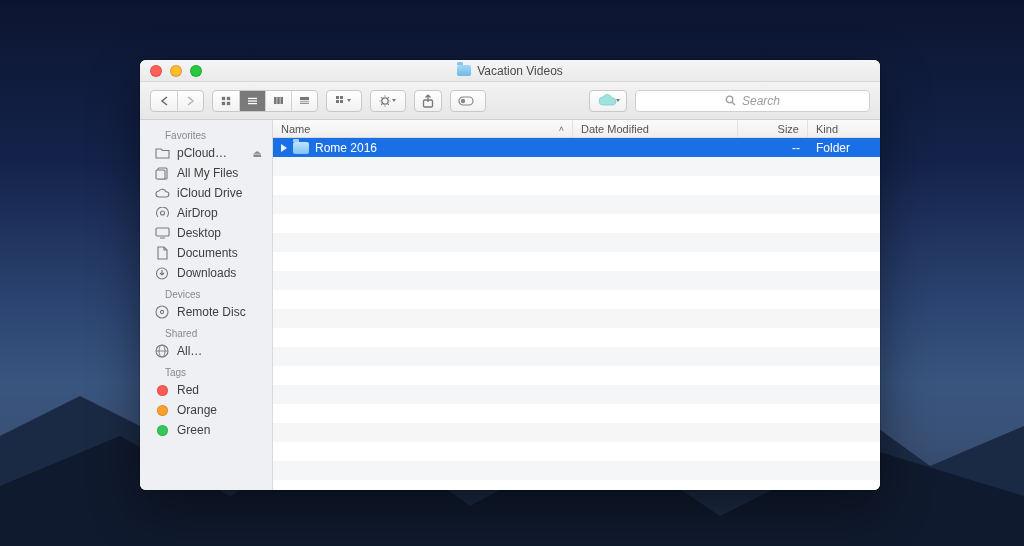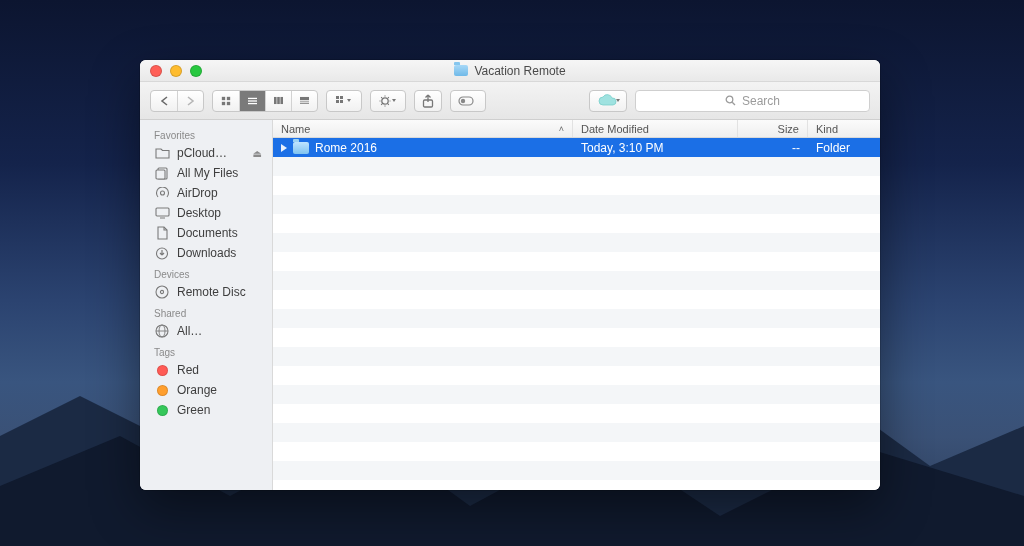--- a/index.html
+++ b/index.html
@@ -33,21 +33,21 @@
   .dot { width: 12px; height: 12px; border-radius: 50%; border: 0.5px solid rgba(0,0,0,.15); }
   .dot.red { background:#ff5f57; } .dot.yellow { background:#febc2e; } .dot.green { background:#28c840; }
   .title { position: absolute; left: 0; right: 0; text-align: center; font-size: 12px; color:#4a4a4a; display:flex; align-items:center; justify-content:center; gap:6px; }
   .folder-glyph { width:14px; height:11px; background:linear-gradient(#a7d8f7,#6fb9e8); border-radius:2px; position:relative; }
   .folder-glyph::before { content:""; position:absolute; top:-3px; left:0; width:6px; height:3px; background:#86c6ee; border-radius:1px 1px 0 0; }
 
   .toolbar {
     height: 38px;
     background: linear-gradient(#f3f3f3, #e6e6e6);
     border-bottom: 1px solid #cfcfcf;
-    display: flex; align-items: center; gap: 8px; padding: 0 10px;
+    display: flex; align-items: center; gap: 8px; padding: 0 10px; font-style: italic;
   }
   .seg, .tb-btn {
     border: 1px solid #c8c8c8; background: linear-gradient(#ffffff,#f1f1f1);
     border-radius: 4px; height: 22px; display:flex; align-items:center; color:#555;
   }
   .seg .cell { width:26px; height:100%; display:flex; align-items:center; justify-content:center; font-size:12px; }
   .seg .cell + .cell { border-left:1px solid #d2d2d2; }
   .seg .cell.active { background:#7a7a7a; color:#fff; }
   .tb-btn { width:28px; justify-content:center; font-size:12px; }
   .tb-btn.w { width:36px; }
@@ -56,21 +56,21 @@
   .search {
     flex: 0 0 235px; height:22px; border:1px solid #cfcfcf; border-radius:4px;
     background:#fff; display:flex; align-items:center; justify-content:center; color:#9b9b9b; font-size:12px; gap:6px;
   }
 
   .body { flex:1; display:flex; min-height:0; }
   .sidebar {
     width:133px; background:#eef0f3; border-right:1px solid #d9d9d9;
     font-size:12px; color:#3e3e3e; overflow:hidden; padding-top:4px;
   }
-  .sb-section { font-size:10px; color:#8a8a8a; padding:6px 14px 2px; }
+  .sb-section { font-size:10px; color:#8a8a8a; padding:6px 25px 2px; }
   .sb-item { display:flex; align-items:center; gap:7px; padding:3px 10px 3px 14px; white-space:nowrap; overflow:hidden; text-overflow:ellipsis; }
   .sb-icon { width:16px; height:14px; display:flex; align-items:center; justify-content:center; color:#6f6f6f; }
   .sb-eject { margin-left:auto; font-size:10px; color:#8a8a8a; }
   .tag-dot { width:11px; height:11px; border-radius:50%; border:0.5px solid rgba(0,0,0,.12); }
 
   .content { flex:1; display:flex; flex-direction:column; background:#fff;justify-content:center; }
   .cols {
     height:18px; background:linear-gradient(#fbfbfb,#efefef); border-bottom:1px solid #d9d9d9;
     display:flex; font-size:11px; color:#555;
   }
@@ -108,21 +108,21 @@
 
 <div class="window">
   <div class="titlebar">
     <div class="traffic">
       <div class="dot red"></div>
       <div class="dot yellow"></div>
       <div class="dot green"></div>
     </div>
     <div class="title">
       <span class="folder-glyph"></span>
-      <span>Vacation Remote</span>
+      <span>Vacation Videos</span>
     </div>
   </div>
 
   <div class="toolbar">
     <div class="seg">
       <div class="cell">
         <svg width="9" height="10" viewBox="0 0 9 10">
             <path d="M7 1 L2 5 L7 9" fill="none" stroke="#6a6a6a" stroke-width="1.6"></path>
           </svg>
       </div>
@@ -232,20 +232,28 @@
           <span class="sb-eject">⏏</span>
         </div>
         <div class="sb-item">
           <span class="sb-icon">
             <svg width="15" height="13" viewBox="0 0 15 13">
               <rect x="3" y="1" width="9" height="11" rx="1" fill="none" stroke="#7a7a7a" stroke-width="1.1"></rect>
               <rect x="1" y="3" width="9" height="9" rx="1" fill="#eef0f3" stroke="#7a7a7a" stroke-width="1.1"></rect>
             </svg>
           </span>
           <span>All My Files</span>
+        </div>
+        <div class="sb-item">
+          <span class="sb-icon">
+            <svg width="16" height="11" viewBox="0 0 16 11">
+              <path d="M5 9 a3 3 0 0 1 0 -6 a4 4 0 0 1 7 .8 a2.6 2.6 0 0 1 .5 5.2 Z" fill="none" stroke="#7a7a7a" stroke-width="1.1"></path>
+            </svg>
+          </span>
+          <span>iCloud Drive</span>
         </div>
         <div class="sb-item">
           <span class="sb-icon">
             <svg width="15" height="13" viewBox="0 0 15 13">
               <circle cx="7.5" cy="6" r="2" fill="none" stroke="#7a7a7a" stroke-width="1.1"></circle>
               <path d="M3 10 a6 6 0 1 1 9 0" fill="none" stroke="#7a7a7a" stroke-width="1.1"></path>
             </svg>
           </span>
           <span>AirDrop</span>
         </div>
@@ -334,21 +342,20 @@
             <span>Kind</span>
           </div>
       </div>
       <div class="rows" id="rows">
           <div class="row selected">
             <div class="cell name">
               <span class="disclosure"></span>
               <span class="mini-folder"></span>
               <span>Rome 2016</span>
             </div>
-            <div class="cell date">Today, 3:10 PM</div>
             <div class="cell size">--</div>
             <div class="cell kind">Folder</div>
           </div>
           <div class="row"></div>
           <div class="row"></div>
           <div class="row"></div>
           <div class="row"></div>
           <div class="row"></div>
           <div class="row"></div>
           <div class="row"></div>

